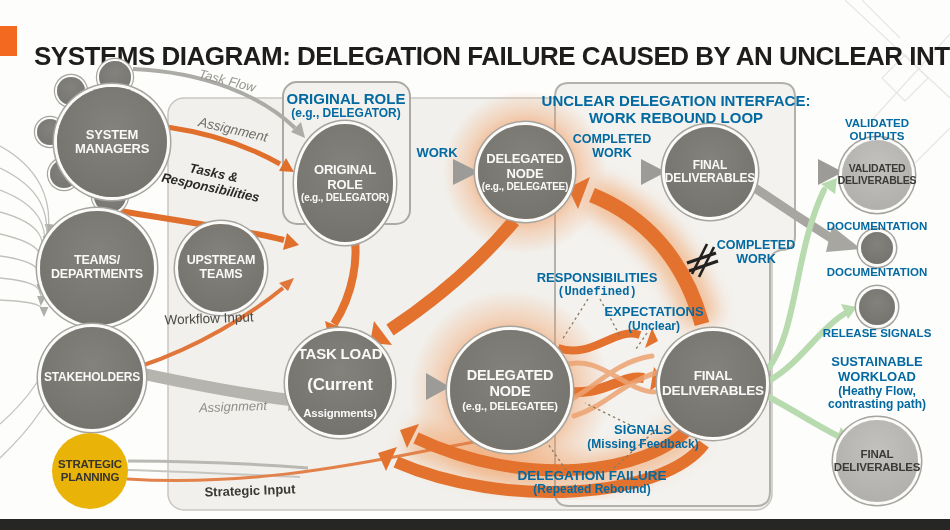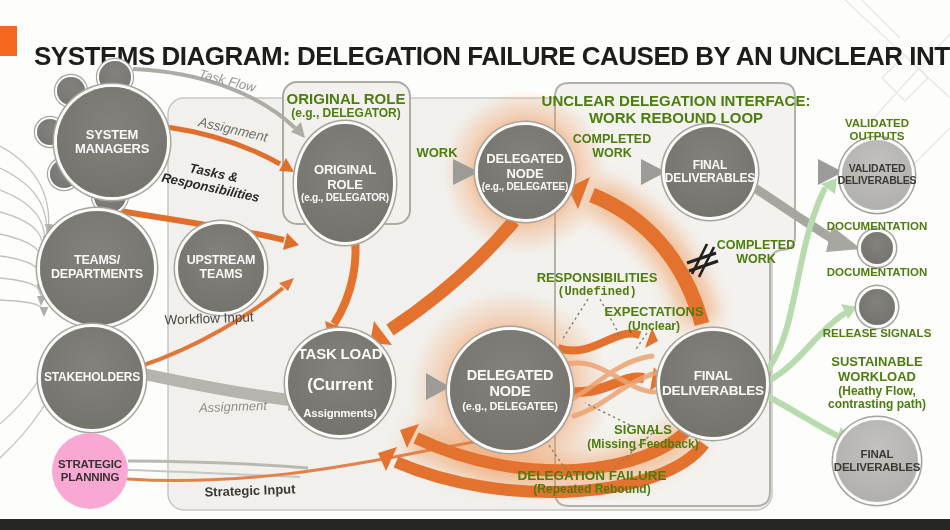--- a/index.html
+++ b/index.html
@@ -5,34 +5,34 @@
   html,body{margin:0;padding:0;background:#fdfdfc;}
   .stage{position:relative;width:950px;height:530px;overflow:hidden;
          font-family:"Liberation Sans",sans-serif;background:#fdfdfc;}
   .layer{position:absolute;left:0;top:0;}
   
   .title-square{position:absolute;left:0;top:26px;width:17px;height:30px;background:#F2691F;}
   .main-title{position:absolute;left:34px;top:24px;font-size:26px;font-weight:900;
               color:#1E1D1B;letter-spacing:-.5px;white-space:nowrap;}
   
   .lbl{position:absolute;transform:translateX(-50%);text-align:center;font-weight:bold;
-       color:#4d7c0f;line-height:1.14;white-space:nowrap;}
+       color:#0369a1;line-height:1.14;white-space:nowrap;}
   .lbl .s2{display:block;}
   .it{font-style:italic;font-weight:normal;}
   
   .node{position:absolute;border-radius:50%;display:flex;flex-direction:column;align-items:center;
         justify-content:center;text-align:center;color:#FAF9F7;font-weight:bold;line-height:1.1;
         background:radial-gradient(circle at 50% 38%,#83827D 0%,#716F6A 100%);
         box-shadow:0 0 0 3px #FBFBFA,0 0 0 4.5px #A6A49E;letter-spacing:-.2px;}
   .node .sub{font-weight:bold;}
   .sat{position:absolute;border-radius:50%;
        background:radial-gradient(circle at 50% 38%,#83827D,#747370);
        box-shadow:0 0 0 2px #FBFBFA,0 0 0 3.2px #A6A49E;}
   .light{background:radial-gradient(circle at 50% 35%,#C2C1BD,#ACABA7);color:#3B3A36;}
-  .flat{background:#f9a8d4;box-shadow:none;color:#34332F;}
+  .flat{background:#eab308;box-shadow:none;color:#34332F;}
   .bottom-bar{position:absolute;left:0;top:519px;width:950px;height:11px;background:#262624;}
 </style>
 </head>
 <body>
 
 <div class="stage">
 
 <svg class="layer" width="950" height="530" viewBox="0 0 950 530">
   <defs>
     <radialGradient id="glow">

